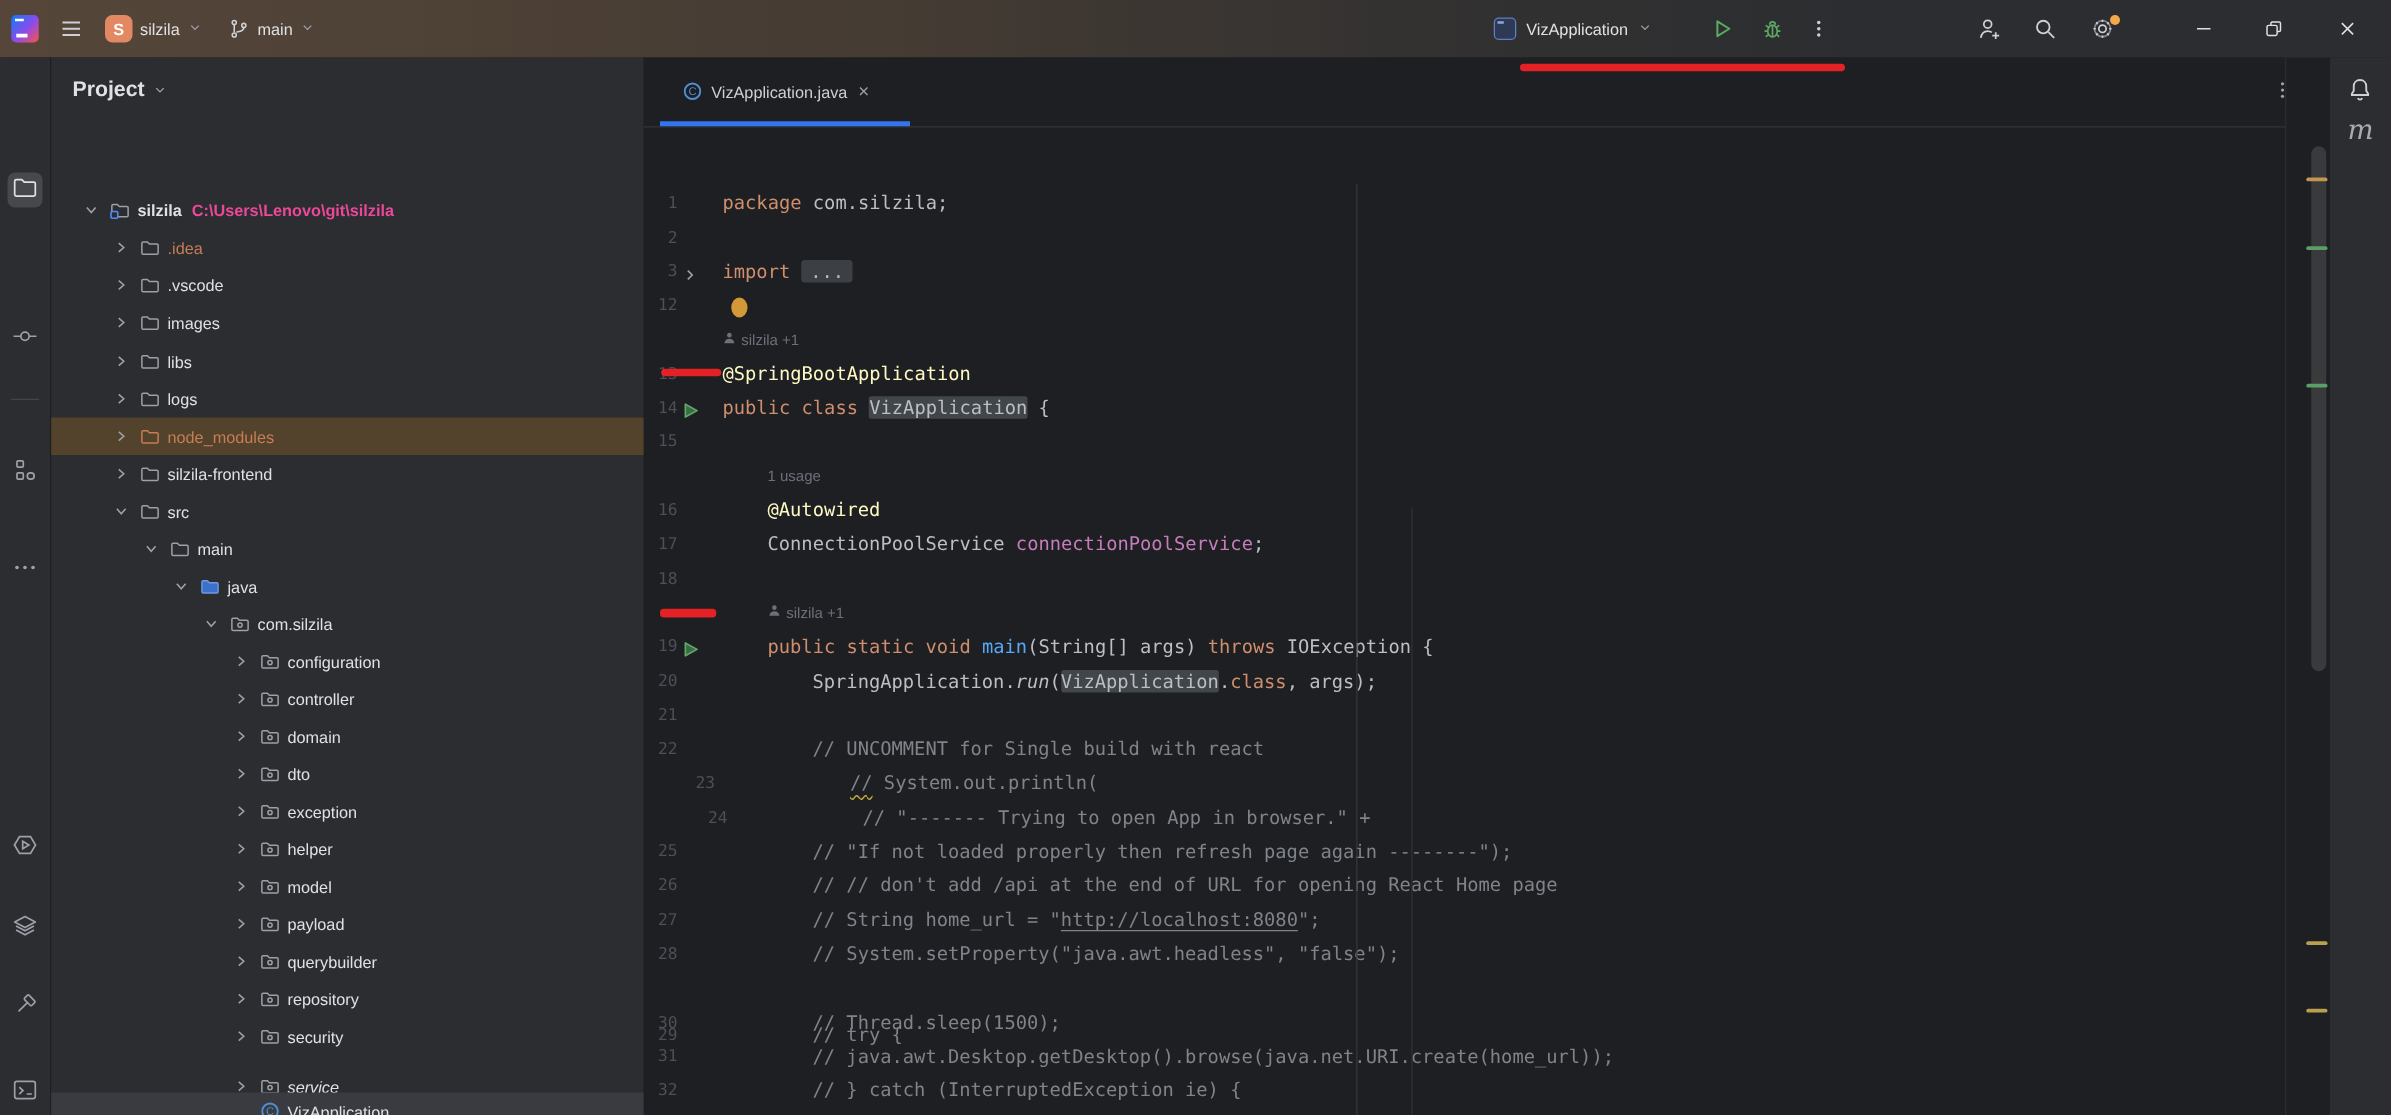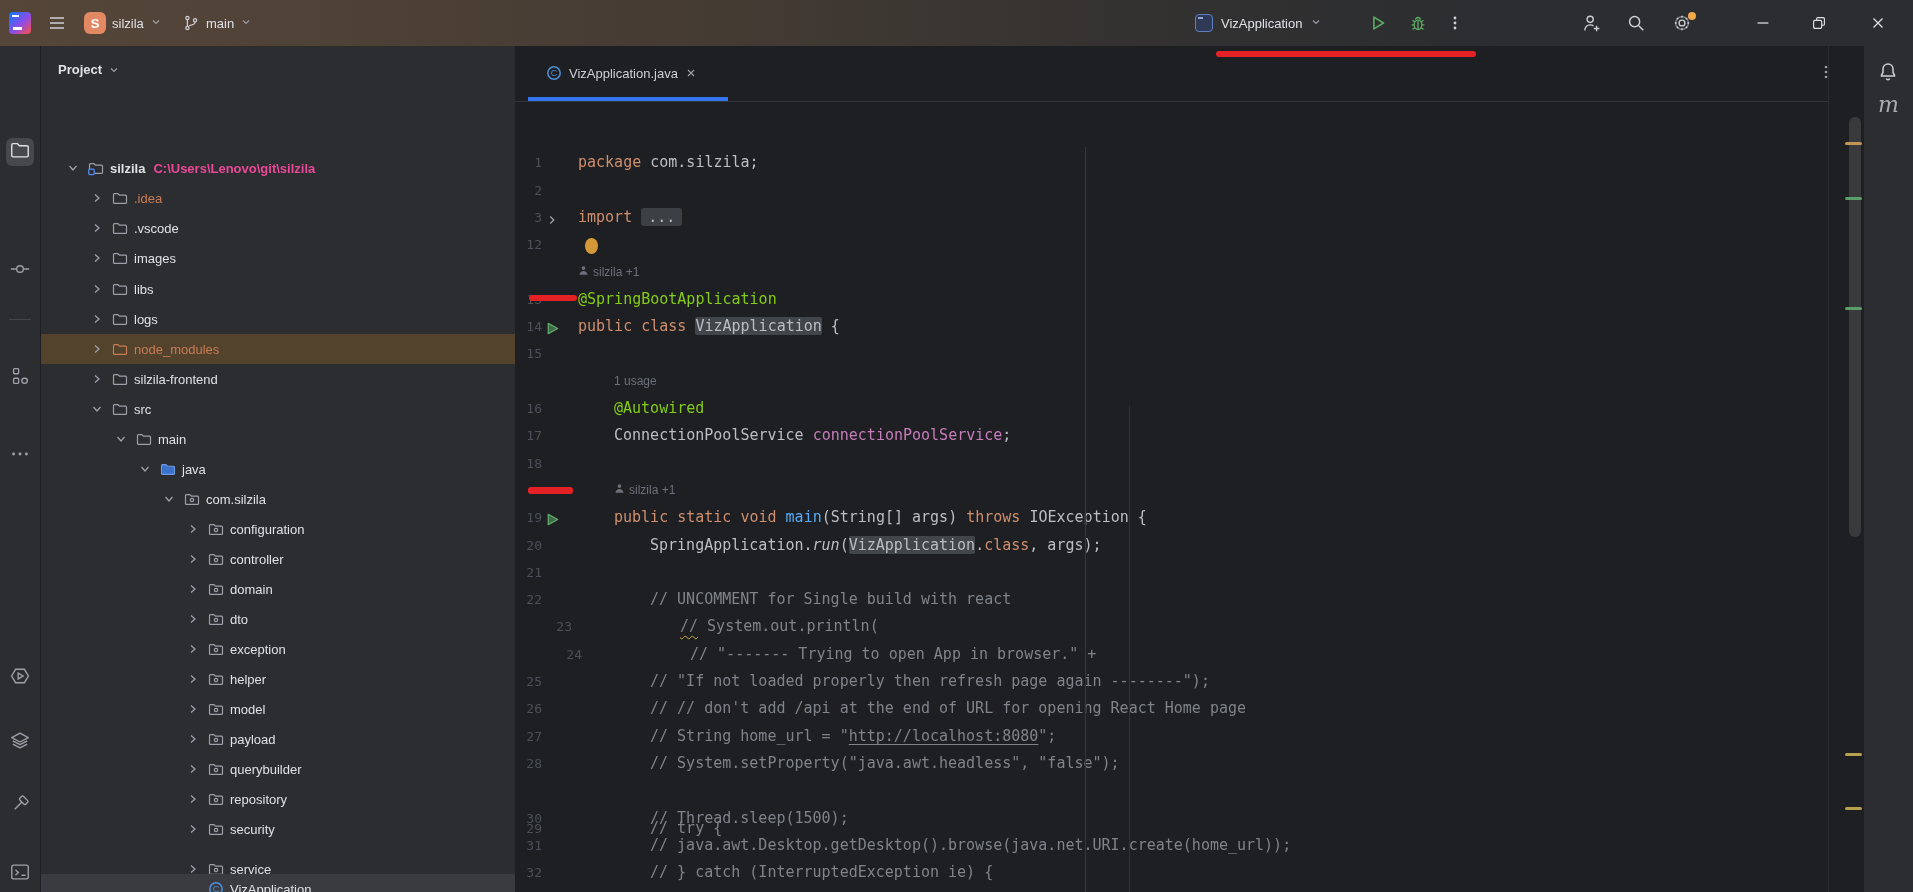--- a/index.html
+++ b/index.html
@@ -23,21 +23,21 @@
   .spring-ico{width:16px;height:16px;border-radius:4px;border:1.5px solid #5E7FC2;background:#2E3A55;position:relative;}
   .spring-ico:before{content:"";position:absolute;left:2px;top:2px;width:5px;height:2px;background:#8FA6D8;}
   
   #toolstrip{left:0;top:46px;width:40px;height:846px;background:#2B2D30;border-right:1px solid #1E1F22;}
   .strip-btn{position:absolute;left:6px;width:28px;height:28px;border-radius:6px;display:flex;align-items:center;justify-content:center;}
   .strip-btn.active{background:#46484C;}
   .strip-div{position:absolute;left:9px;width:22px;height:1px;background:#43454A;}
   
   #project{left:41px;top:46px;width:474px;height:846px;background:#2B2D30;}
   #proj-header{position:absolute;left:17px;top:16px;display:flex;align-items:center;gap:6px;
-    color:#DFE1E5;font-size:13px;font-weight:bold;}
+    color:#DFE1E5;font-size:17px;font-weight:bold;}
   .tree-row{position:absolute;left:0;width:474px;height:30px;display:flex;align-items:center;font-size:13px;color:#DFE1E5;}
   .tree-row.sel{background:#393B40;}
   .tree-row.excl{background:#53422C;}
   .tree-chev{position:absolute;top:7px;width:16px;height:16px;}
   .tree-ico{position:absolute;top:7px;width:16px;height:16px;}
   .tree-label{position:absolute;top:0;height:30px;display:flex;align-items:center;white-space:nowrap;}
   .tree-label b{font-weight:bold;}
   .tree-path{color:#ec4899;margin-left:8px;font-weight:bold;}
   .t-orange{color:#C77D55;}
   #proj-scroll{left:505px;top:140px;width:7px;height:710px;background:rgba(255,255,255,.14);border-radius:4px;}
@@ -46,21 +46,21 @@
   #tabbar{position:absolute;left:0;top:0;width:1313px;height:55px;border-bottom:1px solid #313438;}
   #tab1{position:absolute;left:13px;top:0;height:54px;display:flex;align-items:center;gap:7px;padding:0 14px 0 18px;
     color:#CED0D6;font-size:13px;}
   #tab1 .tab-underline{position:absolute;left:0;bottom:-1px;width:200px;height:4px;background:#3574F0;}
   #tab-kebab{position:absolute;left:1303px;top:18px;}
   #code-area{position:absolute;left:0;top:55px;width:1313px;height:791px;overflow:hidden;}
   .code-row{position:absolute;left:0;width:1313px;height:27.3px;font-family:"DejaVu Sans Mono",monospace;font-size:15px;line-height:27.3px;white-space:pre;}
   .lnum{position:absolute;left:0;top:0;width:27px;text-align:right;color:#4B5059;font-size:13px;}
   .gicon{position:absolute;left:30px;top:5px;width:17px;height:17px;}
   .ctext{position:absolute;top:0;}
-  .kw{color:#CF8E6D;}.pl{color:#BCBEC4;}.cm{color:#7F838A;}.an{color:#84cc16;}
+  .kw{color:#CF8E6D;}.pl{color:#BCBEC4;}.cm{color:#7F838A;}.an{color:#fef9c3;}
   .fd{color:#C77DBB;}.mt{color:#56A8F5;}
   .it{color:#BCBEC4;font-style:italic;}
   .cls{color:#CF8E6D;}
   .hl{color:#BCBEC4;background:#41464B;border-radius:2px;}
   .fold{color:#B4B8BF;background:#3C4045;border-radius:3px;padding:0 7px;}
   .cmw{color:#7F838A;text-decoration:underline wavy #C5A93F 1px;text-underline-offset:4px;}
   .cmu{color:#7F838A;text-decoration:underline;text-underline-offset:3px;}
   .inlay{color:#6C707A;font-family:"Liberation Sans",sans-serif;font-size:12px;display:flex;align-items:center;gap:4px;height:27.3px;position:absolute;top:0;}
   #gutter-sep{left:570px;top:101px;width:1px;height:791px;background:#35373B;position:absolute;}
   #indent-guide{left:614px;top:360px;width:1px;height:532px;background:#2F3236;position:absolute;}
@@ -459,21 +459,21 @@
         <div class="tree-row" style="top: 768px;">
           <span class="tree-chev" style="left:144px"><svg width="16" height="16" viewBox="0 0 16 16">
               <path d="M6 4.5l4 3.5-4 3.5" stroke="#9DA0A8" stroke-width="1.3" fill="none"></path>
             </svg></span>
           <span class="tree-ico" style="left:167px"><svg width="16" height="16" viewBox="0 0 16 16">
               <path d="M1.5 4.6c0-.6.4-1 1-1h3.4l1.6 1.6h6c.6 0 1 .4 1 1v6.2c0 .6-.4 1-1 1h-11c-.6 0-1-.4-1-1z" fill="none" stroke="#9DA0A8" stroke-width="1.2"></path>
               <circle cx="8" cy="9" r="1.7" fill="none" stroke="#9DA0A8" stroke-width="1.2"></circle>
             </svg></span>
           <span class="tree-label " style="left:189px">security</span>
         </div>
-        <div class="tree-row" style="top: 808px;">
+        <div class="tree-row" style="top: 808px; font-style: italic;">
           <span class="tree-chev" style="left:144px"><svg width="16" height="16" viewBox="0 0 16 16">
               <path d="M6 4.5l4 3.5-4 3.5" stroke="#9DA0A8" stroke-width="1.3" fill="none"></path>
             </svg></span>
           <span class="tree-ico" style="left:167px"><svg width="16" height="16" viewBox="0 0 16 16">
               <path d="M1.5 4.6c0-.6.4-1 1-1h3.4l1.6 1.6h6c.6 0 1 .4 1 1v6.2c0 .6-.4 1-1 1h-11c-.6 0-1-.4-1-1z" fill="none" stroke="#9DA0A8" stroke-width="1.2"></path>
               <circle cx="8" cy="9" r="1.7" fill="none" stroke="#9DA0A8" stroke-width="1.2"></circle>
             </svg></span>
           <span class="tree-label " style="left:189px">service</span>
         </div>
         <div class="tree-row sel" style="top: 828px;">

